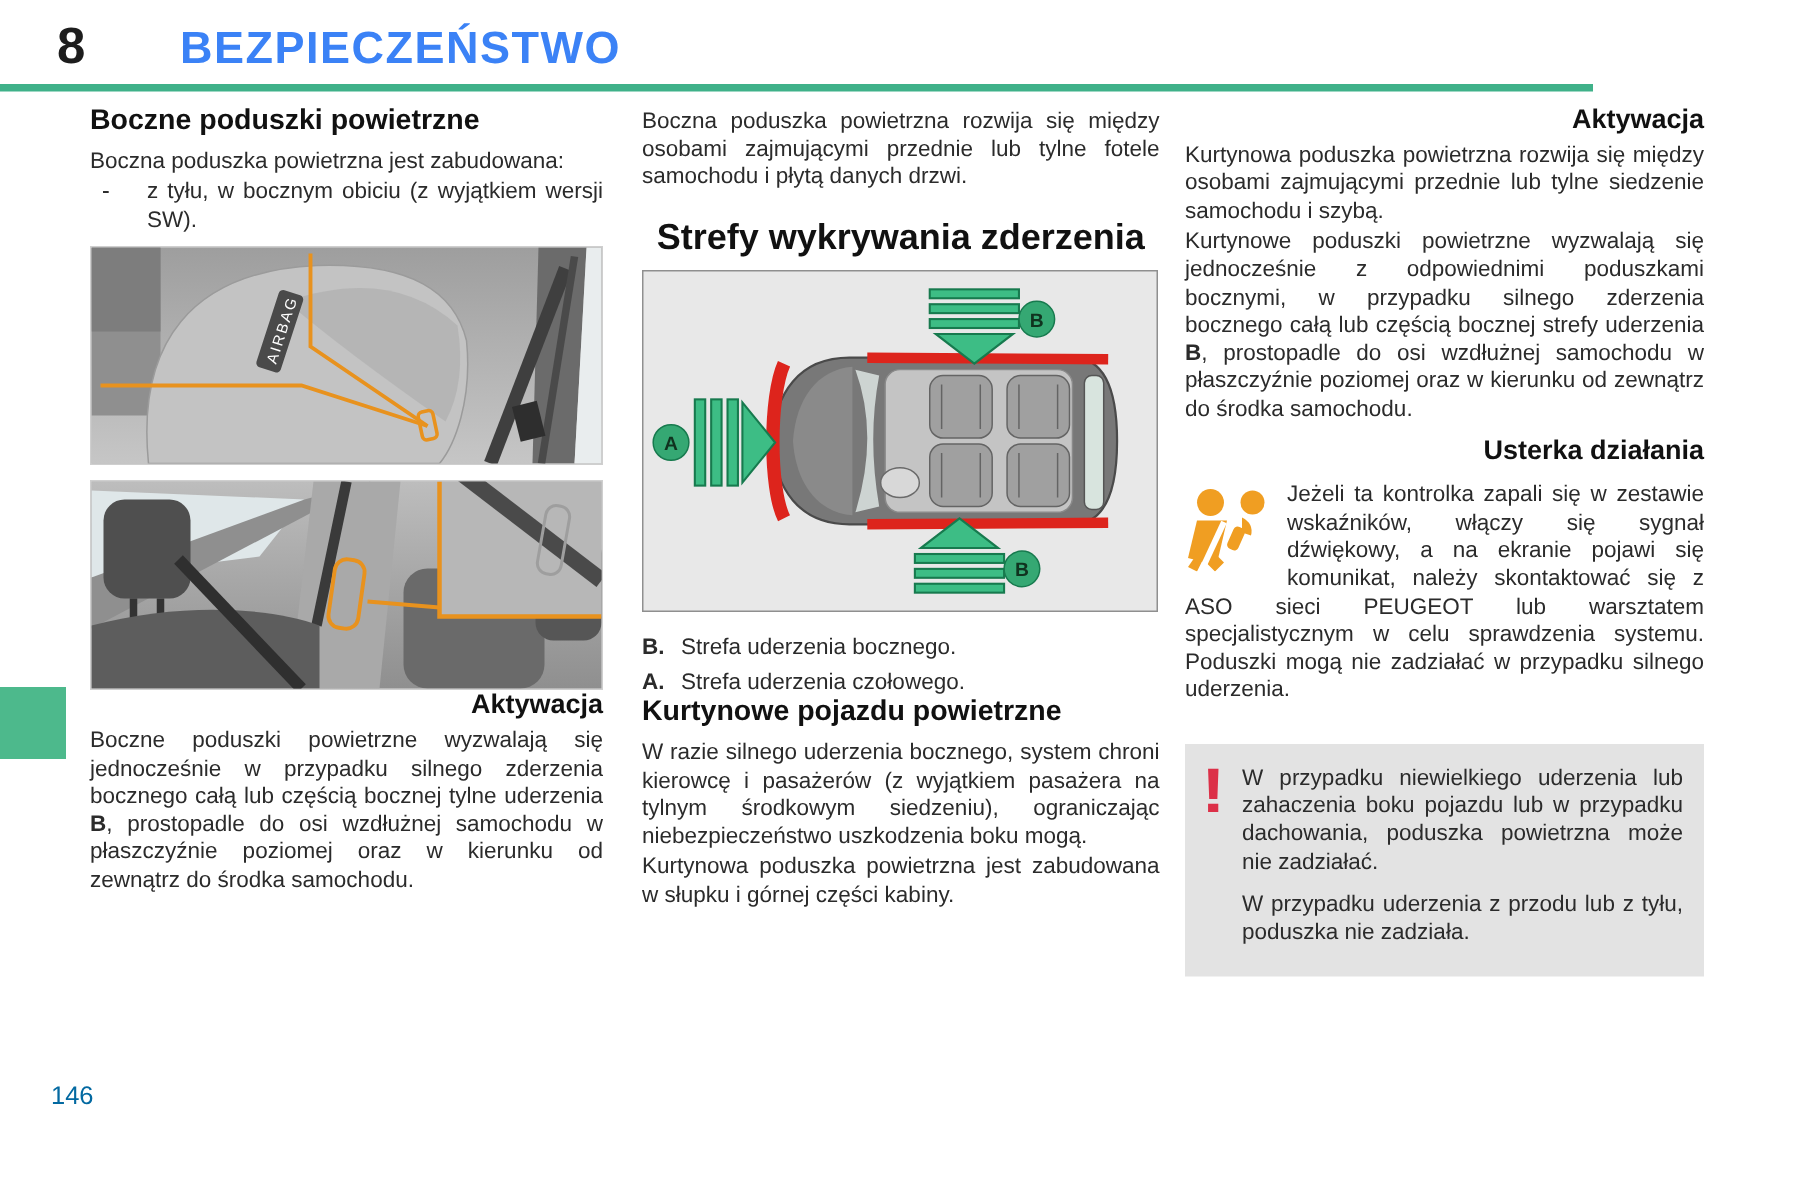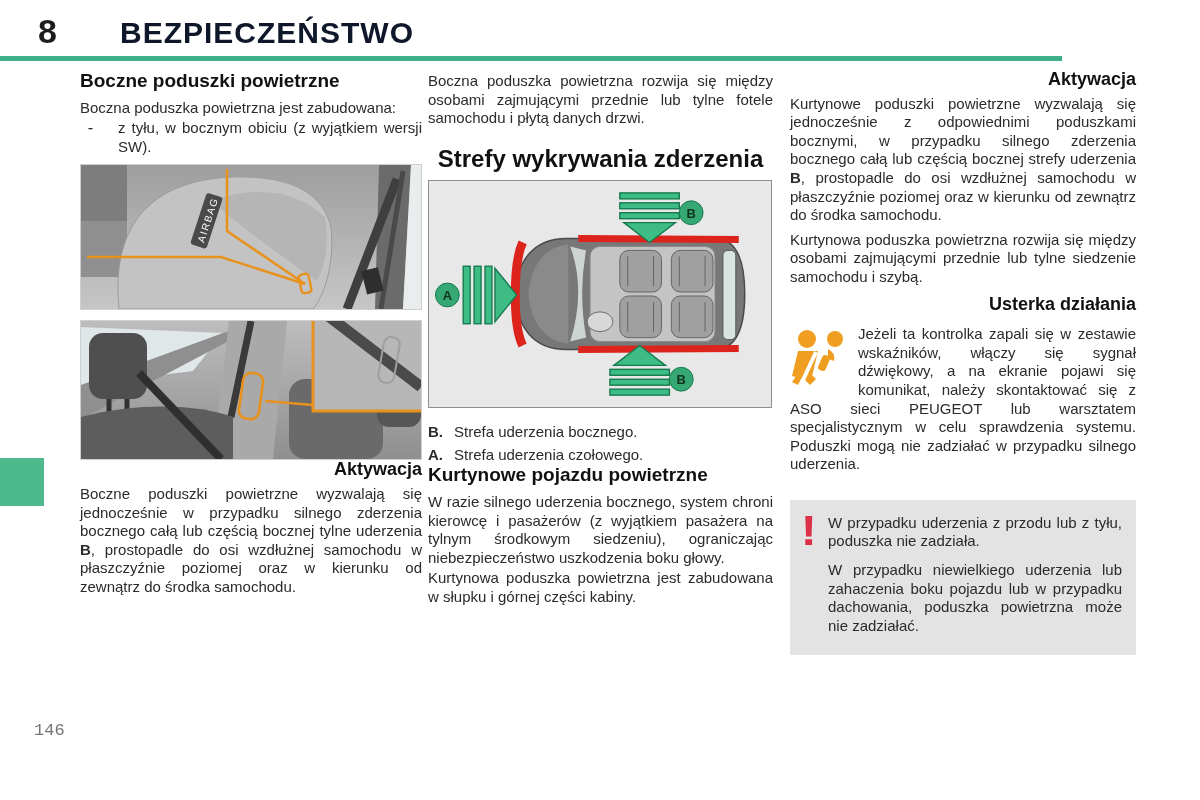--- a/index.html
+++ b/index.html
@@ -2,28 +2,28 @@
 <html><head>
 <meta charset="utf-8">
 <style>
   html,body{margin:0;padding:0;background:#ffffff;}
   #page{position:relative;width:1200px;height:800px;background:#ffffff;overflow:hidden;
         font-family:"Liberation Sans","DejaVu Sans",sans-serif;color:#2b2b2b;}
 
   
   .chapter-num{position:absolute;left:38px;top:12px;font-size:34px;font-weight:bold;color:#1d1d1d;}
   .chapter-title{position:absolute;left:120px;top:16px;font-size:30px;font-weight:bold;
-                 letter-spacing:1px;color:#0f172a;}
+                 letter-spacing:1px;color:#3b82f6;}
   .header-rule{position:absolute;left:0;top:56px;width:1062px;height:5px;background:#3fb189;}
   .side-tab{position:absolute;left:0;top:458px;width:44px;height:48px;background:#4db98c;}
-  .page-number{position:absolute;left:34px;top:721px;font-size:17px;color:#737373;font-family:Liberation Mono, monospace;}
+  .page-number{position:absolute;left:34px;top:721px;font-size:17px;color:#0369a1;}
 
   
   .col{position:absolute;top:72px;font-size:15px;line-height:18.6px;text-align:justify;}
-  #col1{left:80px;width:342px;}
+  #col1{left:60px;width:342px;}
   #col2{left:428px;width:345px;}
   #col3{left:790px;width:346px;top:70px;}
   .col p{margin:0 0 2px 0;}
   h2.sec{font-size:19px;font-weight:bold;margin:0 0 8px 0;text-align:left;color:#111;}
   h3.sub{font-size:18px;font-weight:bold;margin:0 0 6px 0;text-align:right;color:#111;}
   .center-head{font-size:24px;font-weight:bold;text-align:center;margin:22px 0 12px 0;color:#111;}
 
   ul.dash-list{list-style:none;margin:0;padding:0;}
   ul.dash-list li{position:relative;padding-left:38px;margin:0;}
   ul.dash-list li .dash{position:absolute;left:8px;top:0;}
@@ -197,28 +197,28 @@
         <text x="254" y="205" font-size="13" font-weight="bold" text-anchor="middle" fill="#10331f">B</text>
       </svg>
     </div>
 
     <div class="legend">
       <div><span class="key">B.</span><span>Strefa uderzenia bocznego.</span></div>
       <div><span class="key">A.</span><span>Strefa uderzenia czołowego.</span></div>
     </div>
 
     <h2 class="sec curtain-head">Kurtynowe pojazdu powietrzne</h2>
-    <p class="p-gap">W razie silnego uderzenia bocznego, system chroni kierowcę i pasażerów (z wyjątkiem pasażera na tylnym środkowym siedzeniu), ograniczając niebezpieczeństwo uszkodzenia boku głowy.</p>
+    <p class="p-gap">W razie silnego uderzenia bocznego, system chroni kierowcę i pasażerów (z wyjątkiem pasażera na tylnym środkowym siedzeniu), ograniczając niebezpieczeństwo uszkodzenia boku mogą.</p>
     <p>Kurtynowa poduszka powietrzna jest zabudowana w słupku i górnej części kabiny.</p>
   </div>
 
   <div class="col" id="col3">
     <h3 class="sub">Aktywacja</h3>
+    <p style="margin-top:6px;">Kurtynowa poduszka powietrzna rozwija się między osobami zajmującymi przednie lub tylne siedzenie samochodu i szybą.</p>
     <p><span>Kurtynowe poduszki powietrzne wyzwalają się jednocześnie z odpowiednimi poduszkami bocznymi, w przypadku silnego zderzenia bocznego całą lub częścią bocznej strefy uderzenia </span><b>B</b><span>, prostopadle do osi wzdłużnej samochodu w płaszczyźnie poziomej oraz w kierunku od zewnątrz do środka samochodu.</span></p>
-    <p style="margin-top:6px;">Kurtynowa poduszka powietrzna rozwija się między osobami zajmującymi przednie lub tylne siedzenie samochodu i szybą.</p>
 
     <h3 class="sub" style="margin-top:8px;">Usterka działania</h3>
 
     <div class="fault-block">
       <div class="fault-icon">
         <svg viewBox="0 0 58 58" width="58" height="58">
           <g fill="#f09e22">
             <circle cx="17" cy="12" r="9"></circle>
             <path d="M8,24 L28,24 L21,54 L2,49 Z"></path>
             <path d="M2,55 L13,39 L26,52 L20,58 L12,50 L8,58 Z"></path>
@@ -228,19 +228,19 @@
           </g>
           <line x1="26" y1="25" x2="13" y2="53" stroke="#ffffff" stroke-width="4"></line>
         </svg>
       </div>
       <p>Jeżeli ta kontrolka zapali się w zestawie wskaźników, włączy się sygnał dźwiękowy, a na ekranie pojawi się komunikat, należy skontaktować się z ASO sieci PEUGEOT lub warsztatem specjalistycznym w celu sprawdzenia systemu. Poduszki mogą nie zadziałać w przypadku silnego uderzenia.</p>
     </div>
 
     <div class="warning-box">
       <div class="bang">!</div>
       <div class="warning-text">
+        <p>W przypadku niewielkiego uderzenia lub zahaczenia boku pojazdu lub w przypadku dachowania, poduszka powietrzna może nie zadziałać.</p>
         <p>W przypadku uderzenia z przodu lub z tyłu, poduszka nie zadziała.</p>
-        <p>W przypadku niewielkiego uderzenia lub zahaczenia boku pojazdu lub w przypadku dachowania, poduszka powietrzna może nie zadziałać.</p>
       </div>
     </div>
   </div>
 
 </div>
 
 </body></html>

